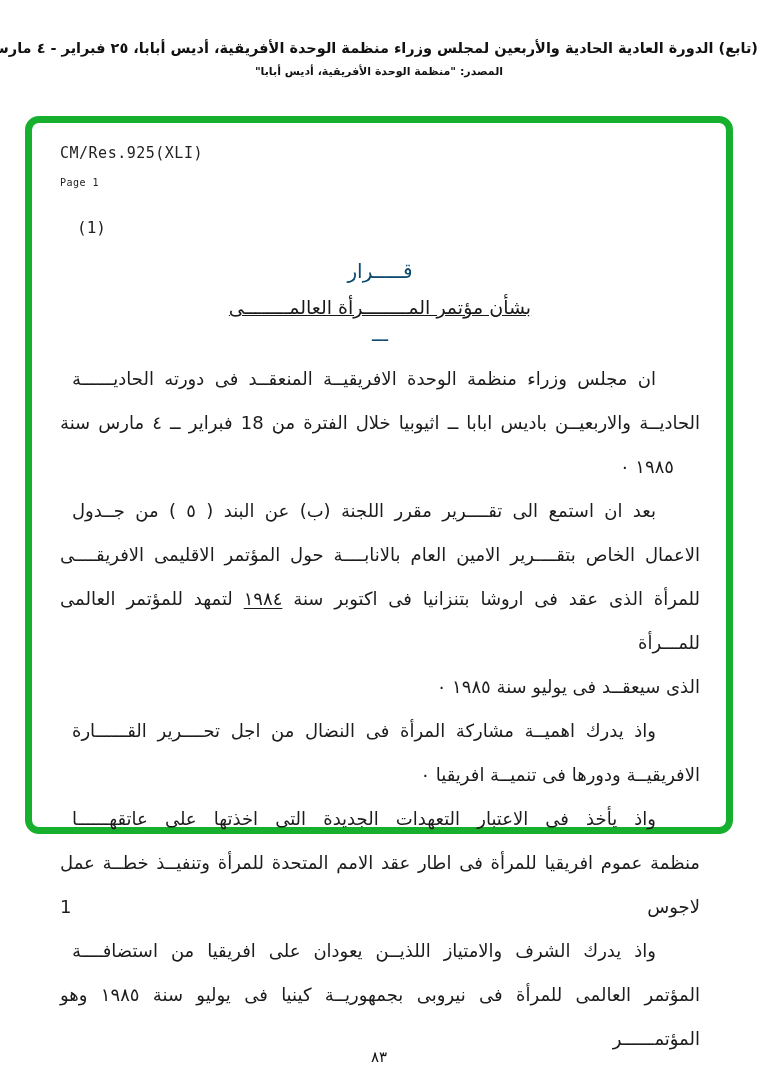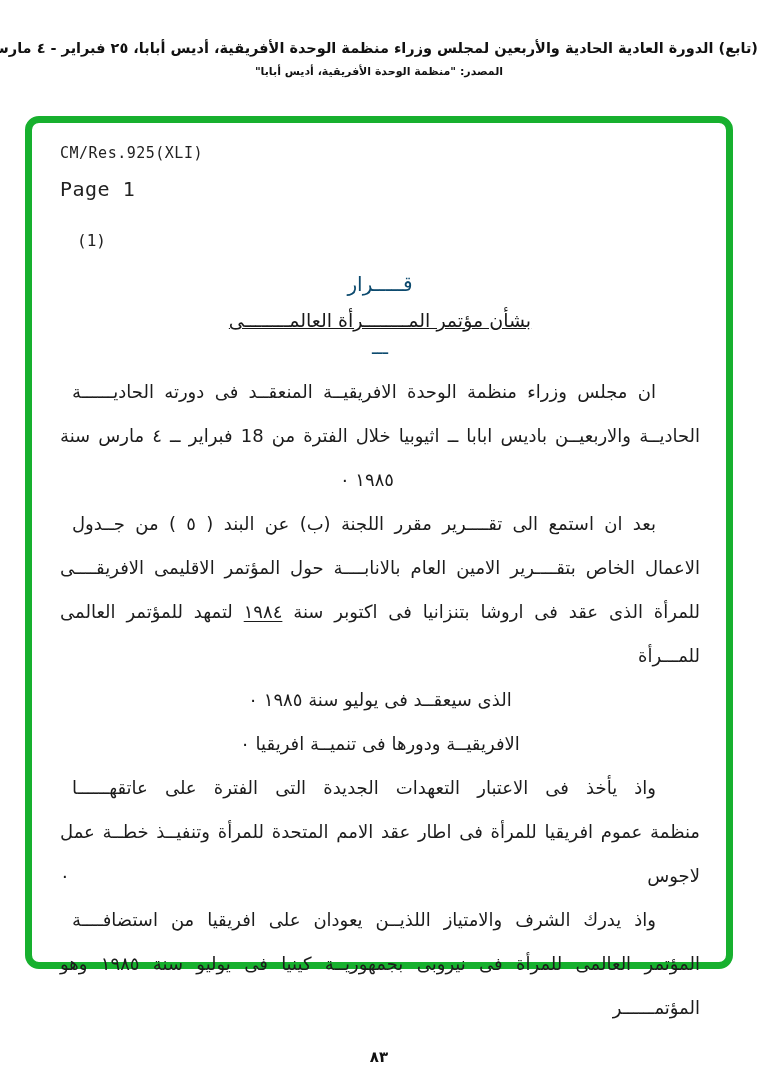--- a/index.html
+++ b/index.html
@@ -8,46 +8,46 @@
     width:758px; height:1078px; position:relative; overflow:hidden;
     font-family:"DejaVu Sans", sans-serif; color:#1b1b1b;
   }
   
   .hdr { position:absolute; top:40px; left:0; width:758px; text-align:center; direction:rtl; }
   .hdr-line1 { font-size:14.5px; font-weight:bold; white-space:nowrap; color:#111; }
   .hdr-line2 { font-size:11px; font-weight:bold; margin-top:9px; color:#111; }
 
   
   .frame {
-    position:absolute; left:25px; top:116px; width:708px; height:853px;
+    position:absolute; left:25px; top:116px; width:708px; height:718px;
     border:7px solid var(--frame, #17b02e); border-radius:14px; background:#fff;
   }
 
   
   .doc { position:relative; width:100%; height:100%; padding:21px 26px 0 28px; }
   .mono { font-family:"DejaVu Sans Mono","Liberation Mono",monospace; color:#222; }
   .ref   { font-size:15px; letter-spacing:0.5px; }
-  .pagelbl { font-size:20px; letter-spacing:0.5px; margin-top:15px; }
+  .pagelbl { font-size:10px; letter-spacing:0.5px; margin-top:15px; }
   .itemno  { font-size:16px; margin-top:30px; margin-left:17px; }
 
   .title    { direction:rtl; text-align:center; font-size:20px; margin-top:22px; color:#0c4a6e; }
   .subtitle { direction:rtl; text-align:center; font-size:19px; margin-top:13px; color:#191919;text-decoration:underline; }
   .divider  { direction:rtl; text-align:center; font-size:18px; margin-top:6px; color:#0c4a6e; }
 
   .bodytxt { direction:rtl; margin-top:12px; font-size:18px; color:#1c1c1c; padding:0 0 0 0; }
-  .ln { line-height:44px; text-align:center; white-space:normal; }
+  .ln { line-height:44px; text-align:right; white-space:normal; }
   .ln.full { text-align:justify; text-align-last:justify; }
   .ln.ind  { padding-right:44px;margin-left:12px; }
   .ln.ind-sm { padding-right:26px; }
   .u { text-decoration:underline; text-underline-offset:3px; }
 
   
   .pagenum {
     position:absolute; top:1048px; left:0; width:758px; text-align:center;
-    font-size:15px; font-weight:bold; color:#111; direction:rtl;
+    font-size:15px; font-weight:normal; color:#111; direction:rtl;
   }
 </style>
 </head>
 <body>
 
 <div class="hdr">
   <div class="hdr-line1">(تابع)  الدورة العادية الحادية والأربعين لمجلس وزراء منظمة الوحدة الأفريقية، أديس أبابا، ٢٥ فبراير - ٤ مارس ١٩٨٥</div>
   <div class="hdr-line2">المصدر:  "منظمة الوحدة الأفريقية، أديس أبابا"</div>
 </div>
 
@@ -71,27 +71,28 @@
       </div>
 
       <div class="para">
         <div class="ln full ind">بعد ان استمع الى تقــــرير مقرر اللجنة (ب) عن البند ( ٥ ) من جــدول</div>
         <div class="ln full">الاعمال الخاص بتقــــرير الامين العام بالانابــــة حول المؤتمر الاقليمى الافريقــــى</div>
         <div class="ln full"><span>للمرأة الذى عقد فى اروشا بتنزانيا فى اكتوبر سنة </span><span class="u">١٩٨٤</span><span> لتمهد للمؤتمر العالمى للمـــرأة</span></div>
         <div class="ln">الذى سيعقــد فى يوليو سنة ١٩٨٥ ٠</div>
       </div>
 
       <div class="para">
+        <div class="ln full ind">واذ يدرك اهميــة مشاركة المرأة فى النضال من اجل تحــــرير القــــــارة</div>
         <div class="ln">الافريقيــة ودورها فى تنميــة افريقيا ٠</div>
       </div>
 
 
       <div class="para">
-        <div class="ln full ind">واذ يأخذ فى الاعتبار التعهدات الجديدة التى الفترة على عاتقهــــــا</div>
-        <div class="ln full">منظمة عموم افريقيا للمرأة فى اطار عقد الامم المتحدة للمرأة وتنفيــذ خطــة عمل لاجوس ٠</div>
+        <div class="ln full ind">واذ يأخذ فى الاعتبار التعهدات الجديدة التى اخذتها على عاتقهــــــا</div>
+        <div class="ln full">منظمة عموم افريقيا للمرأة فى اطار عقد الامم المتحدة للمرأة وتنفيــذ خطــة عمل لاجوس 1</div>
       </div>
 
       <div class="para">
         <div class="ln full ind">واذ يدرك الشرف والامتياز اللذيــن يعودان على افريقيا من استضافــــة</div>
         <div class="ln full">المؤتمر العالمى للمرأة فى نيروبى بجمهوريــة كينيا فى يوليو سنة ١٩٨٥ وهو المؤتمــــــر</div>
       </div>
 
     </div>
   </div>
 </div>

